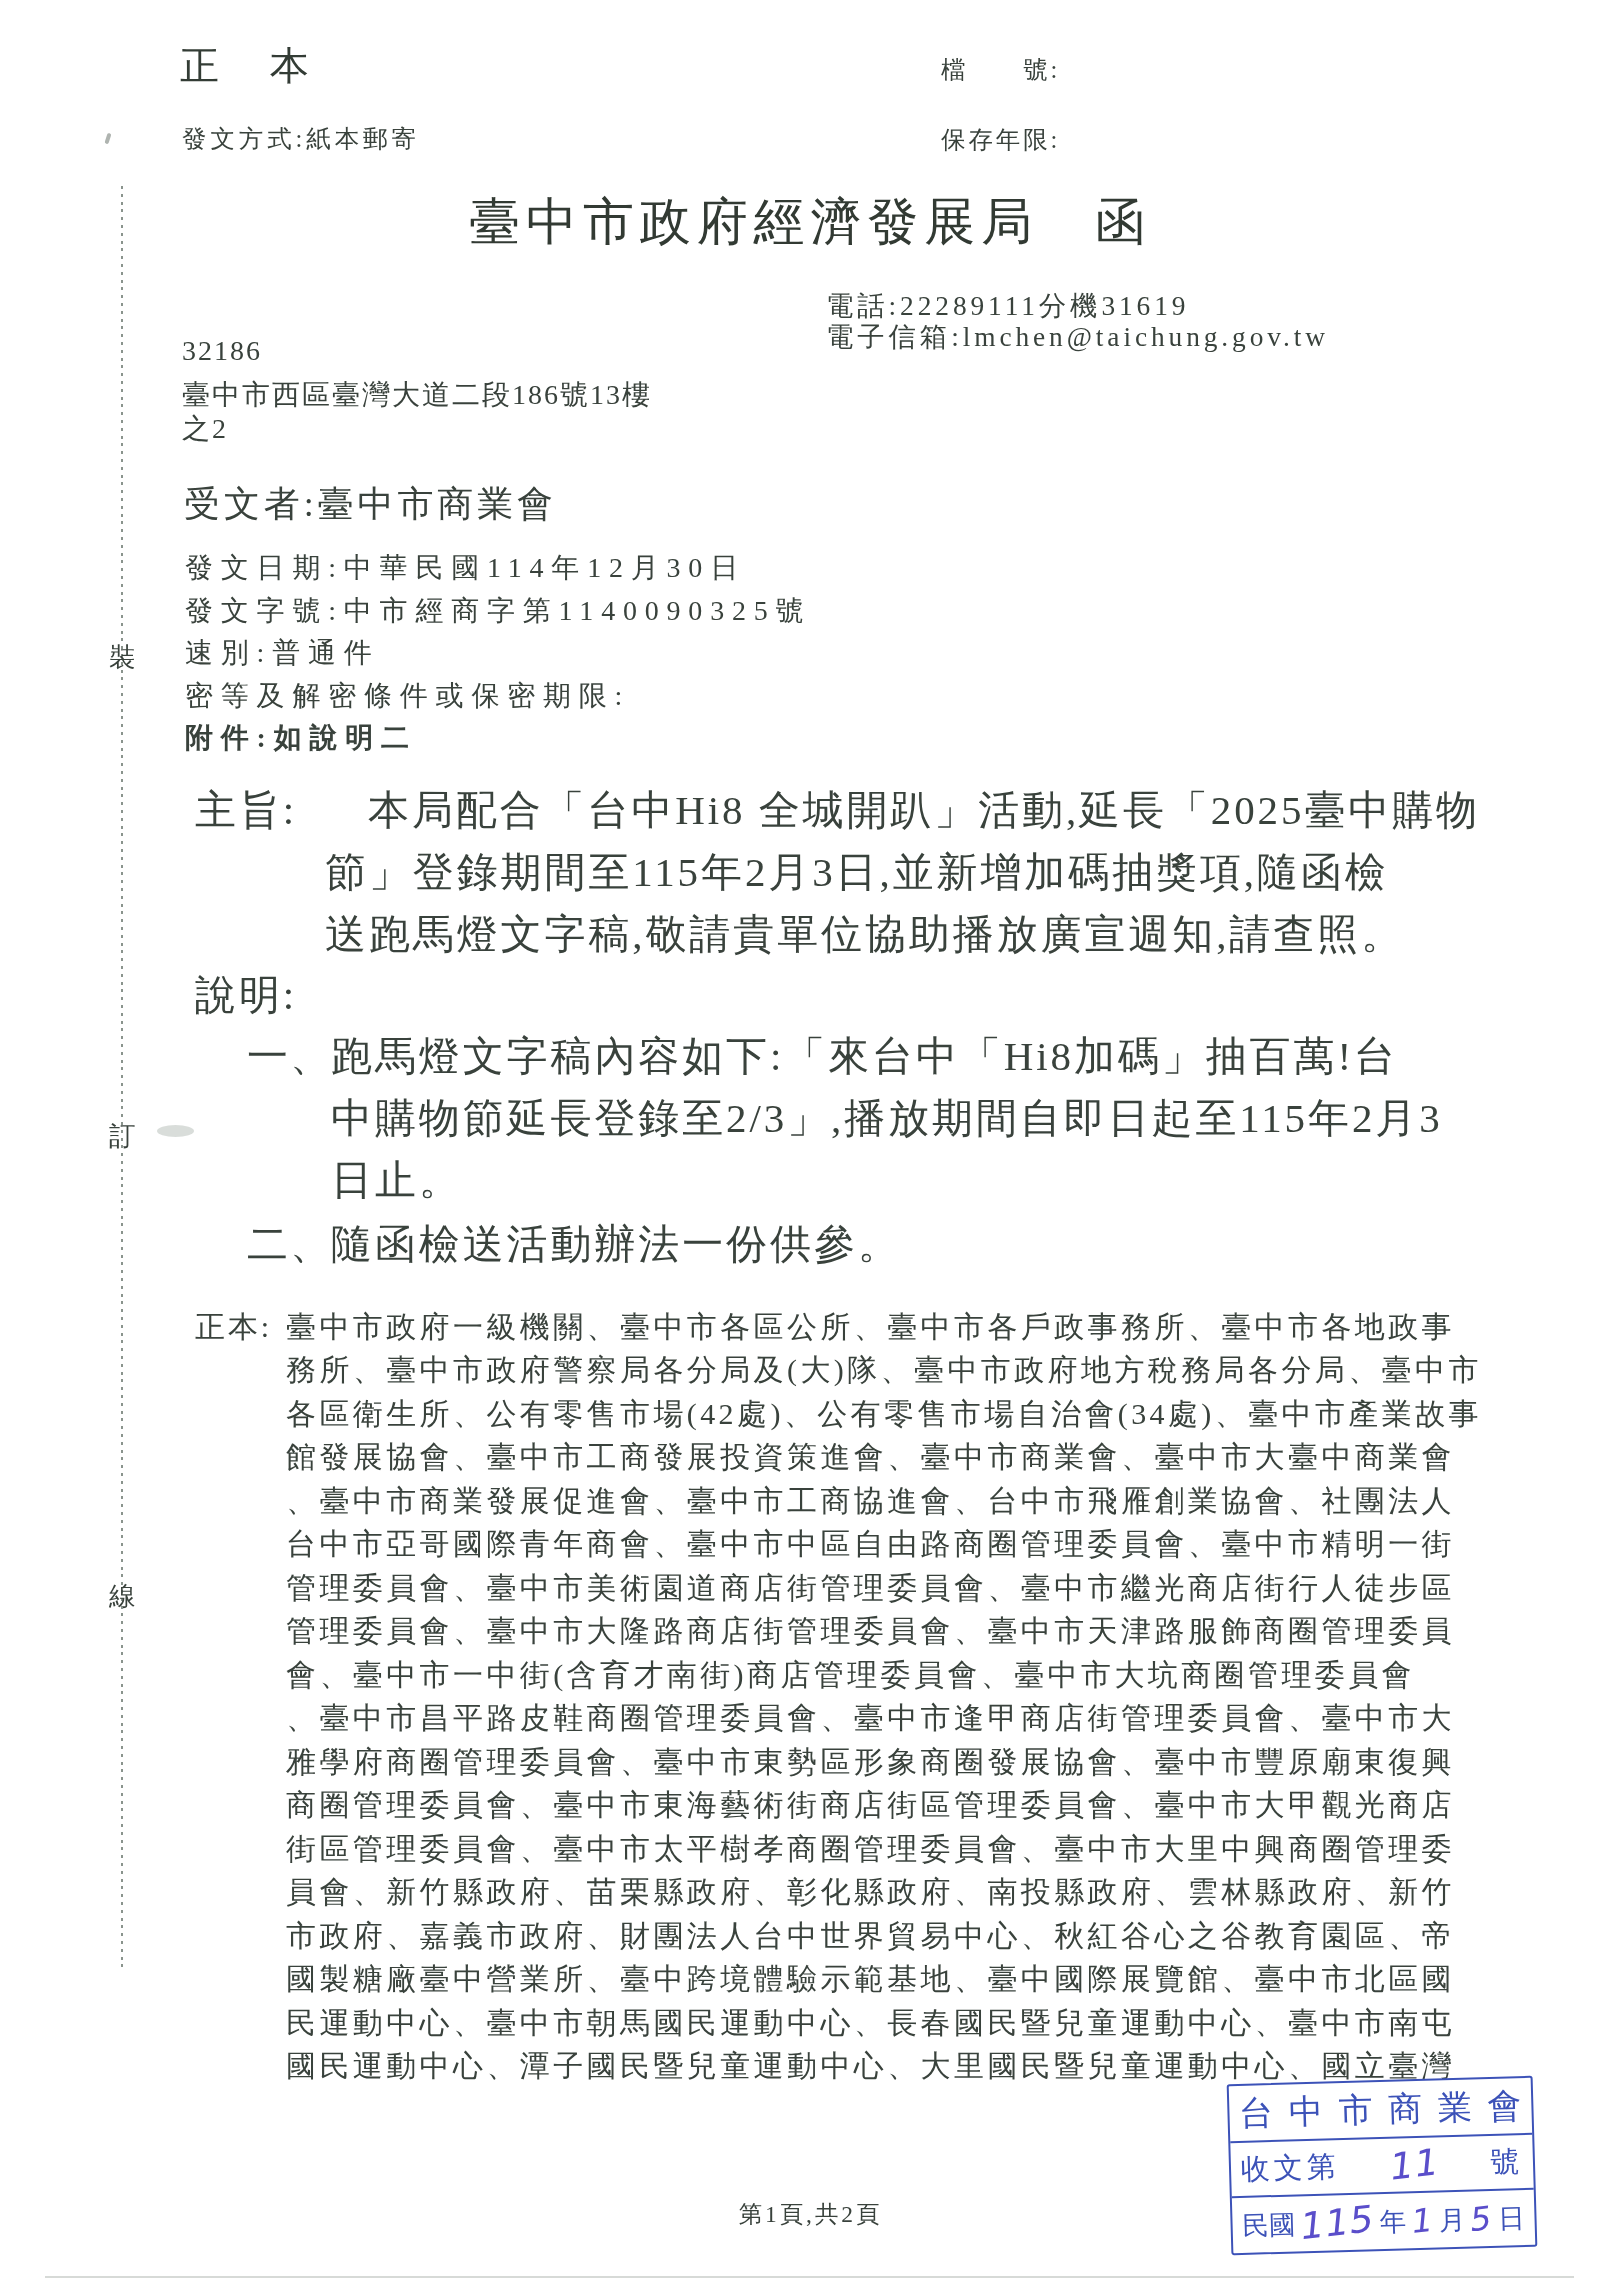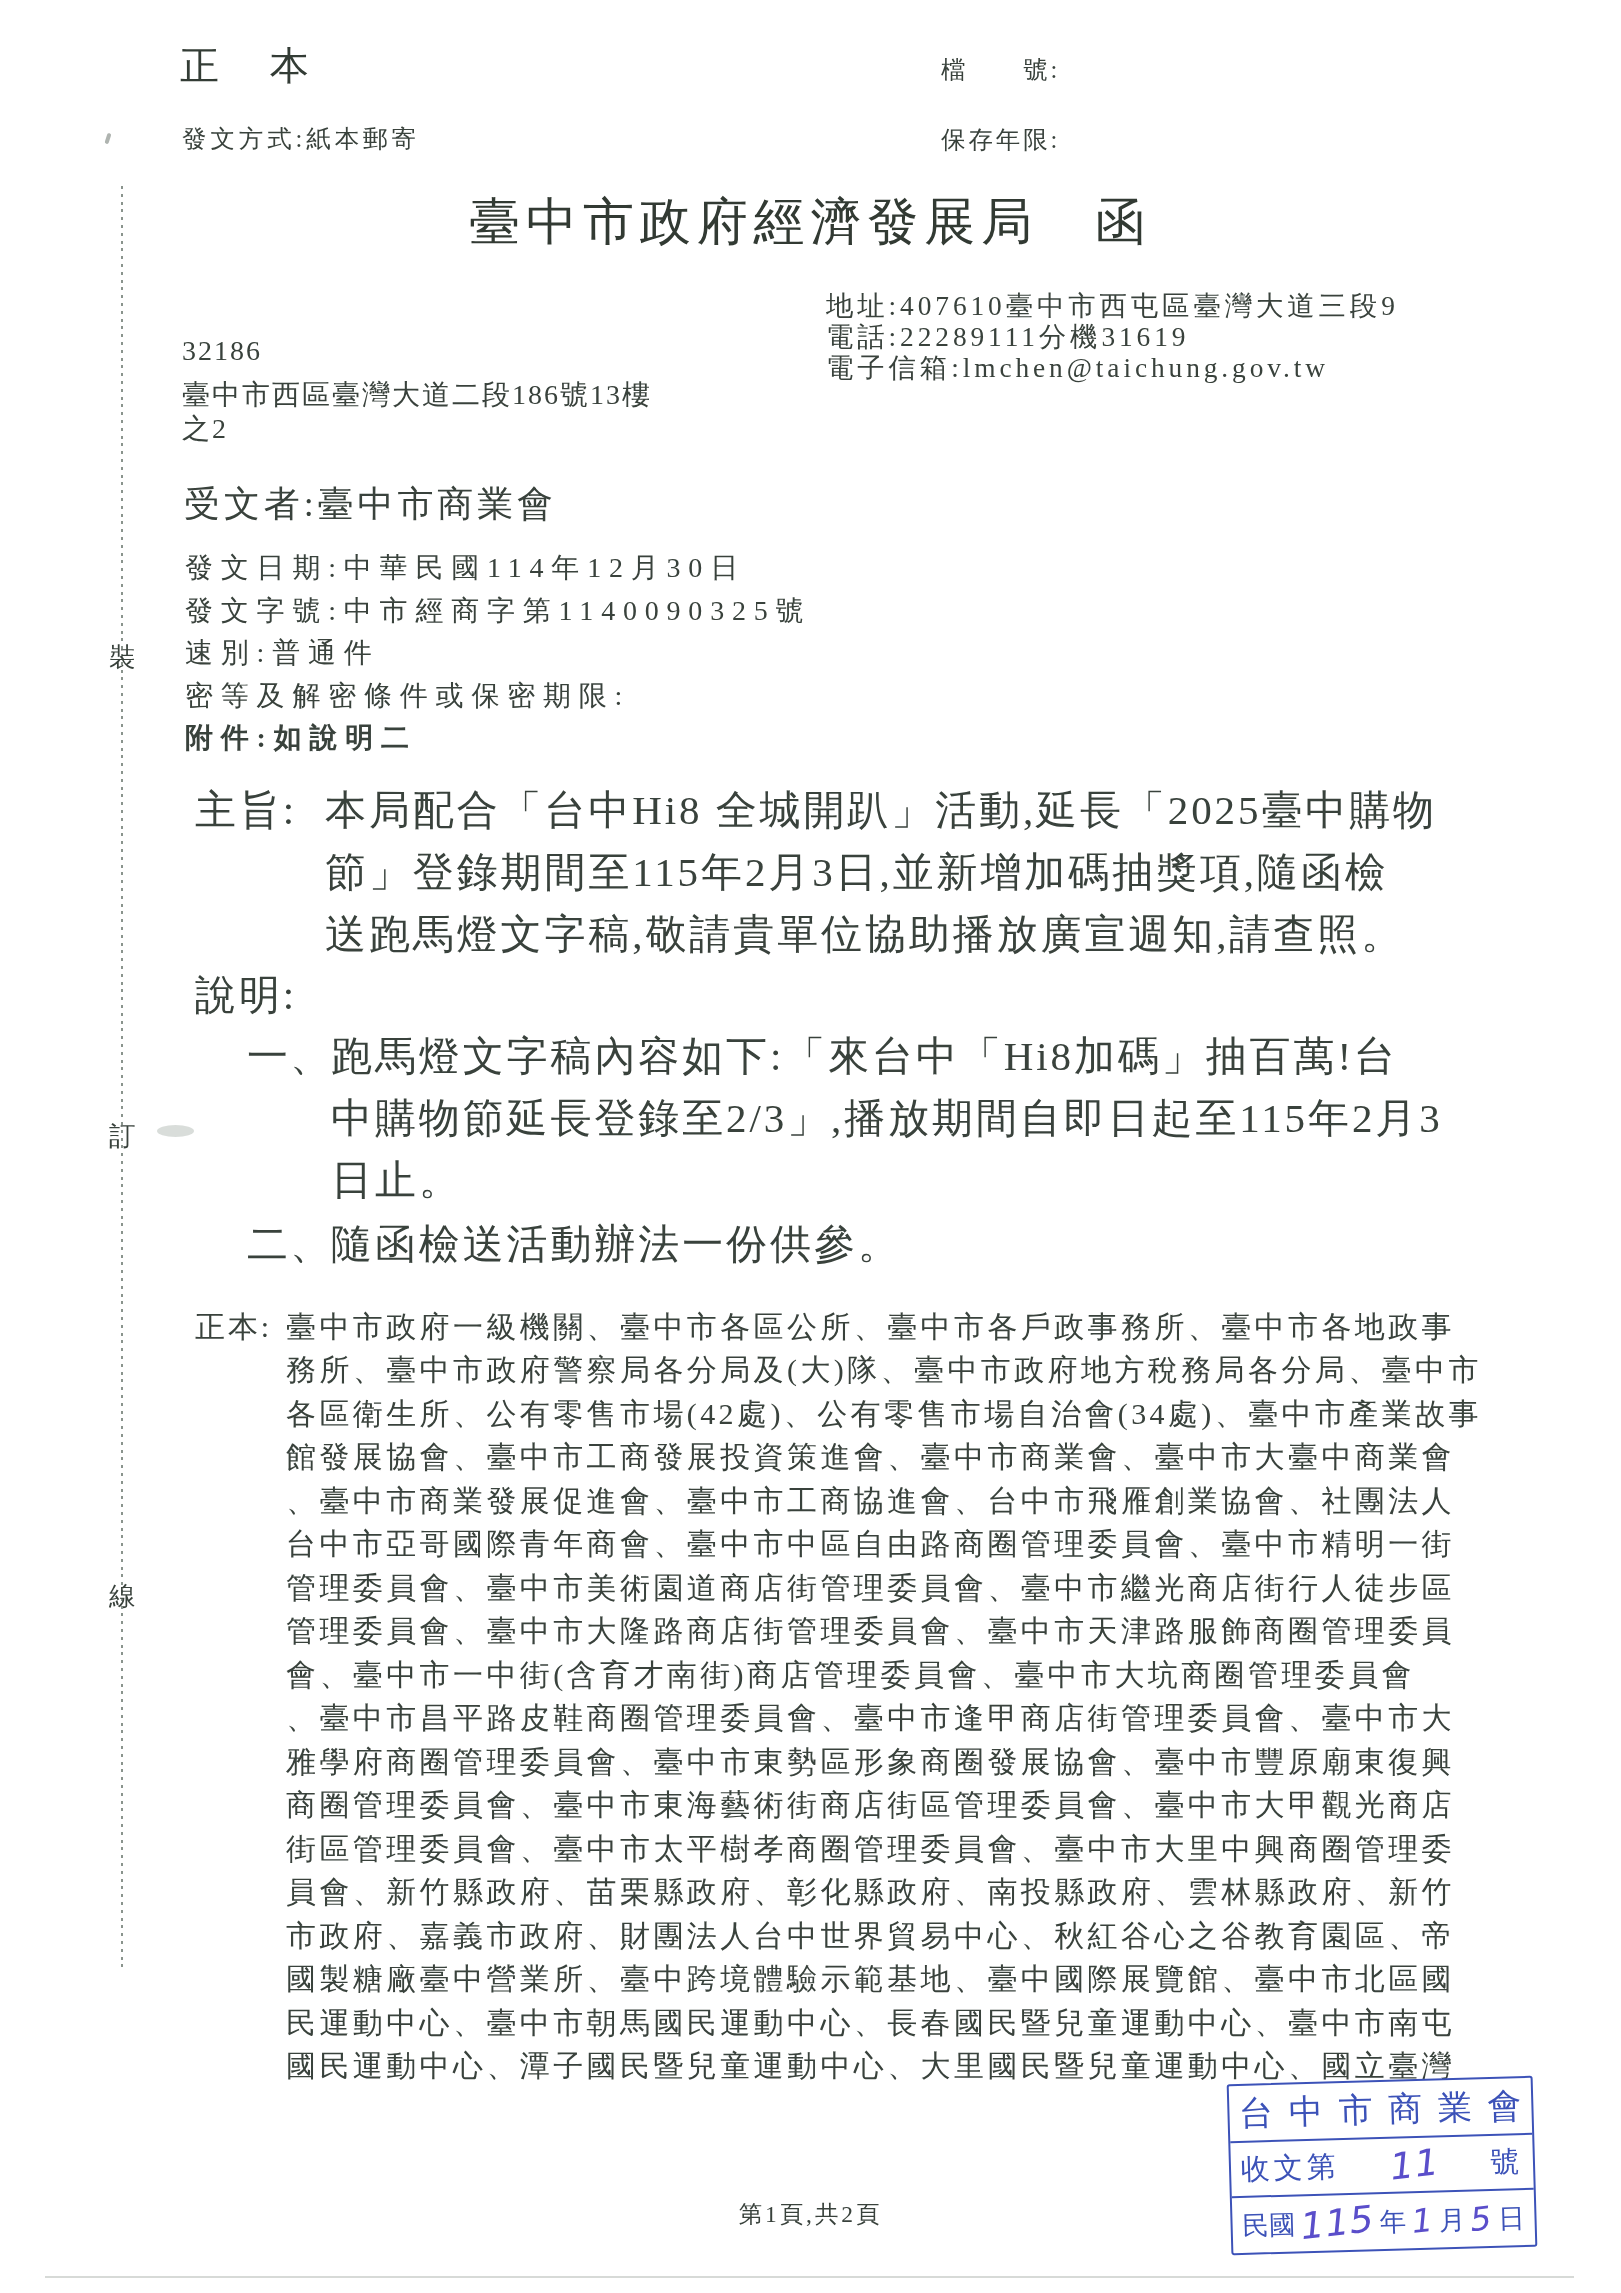--- a/index.html
+++ b/index.html
@@ -59,42 +59,41 @@
 </head>
 <body>
 
 <div class="abs copy-type">正　本</div>
 <div class="abs delivery">發文方式:紙本郵寄</div>
 <div class="abs file-no">檔　　號:</div>
 <div class="abs retention">保存年限:</div>
 <div class="abs doc-title">臺中市政府經濟發展局　函</div>
 
 <div class="abs sender">
-  <div>地址:407610臺中市西屯區臺灣大道三段9</div>
   <div>電話:22289111分機31619</div>
   <div>電子信箱:lmchen@taichung.gov.tw</div>
 </div>
 
 <div class="abs rzip">32186</div>
 <div class="abs raddr">臺中市西區臺灣大道二段186號13樓</div>
 <div class="abs raddr2">之2</div>
 
 <div class="abs recipient">受文者:臺中市商業會</div>
 
 <div id="meta-lines">
     <div class="abs meta" style="top: 549px;">發文日期:中華民國114年12月30日</div>
     <div class="abs meta" style="top: 592px;">發文字號:中市經商字第1140090325號</div>
     <div class="abs meta" style="top: 634px;">速別:普通件</div>
     <div class="abs meta" style="top: 677px;">密等及解密條件或保密期限:</div>
     <div class="abs meta" style="top: 719px; font-weight: bold;">附件:如說明二</div>
   </div>
 
 <div class="abs subj-label">主旨:</div>
 <div id="subject-lines">
-    <div class="abs subj-line" style="top: 783px;">本局配合「台中Hi8 全城開趴」活動,延長「2025臺中購物</div>
+    <div class="abs subj-line" style="top: 783px; margin-left: 43px;">本局配合「台中Hi8 全城開趴」活動,延長「2025臺中購物</div>
     <div class="abs subj-line" style="top: 845px;">節」登錄期間至115年2月3日,並新增加碼抽獎項,隨函檢</div>
     <div class="abs subj-line" style="top: 907px;">送跑馬燈文字稿,敬請貴單位協助播放廣宣週知,請查照。</div>
   </div>
 
 <div class="abs expl-label">說明:</div>
 <div id="explanation-items">
     <div class="abs item-no" style="top: 1029px;">一、</div>
     <div class="abs item-line" style="top: 1029px;">跑馬燈文字稿內容如下:「來台中「Hi8加碼」抽百萬!台</div>
     <div class="abs item-line" style="top: 1091px;">中購物節延長登錄至2/3」,播放期間自即日起至115年2月3</div>
     <div class="abs item-line" style="top: 1153px;">日止。</div>

